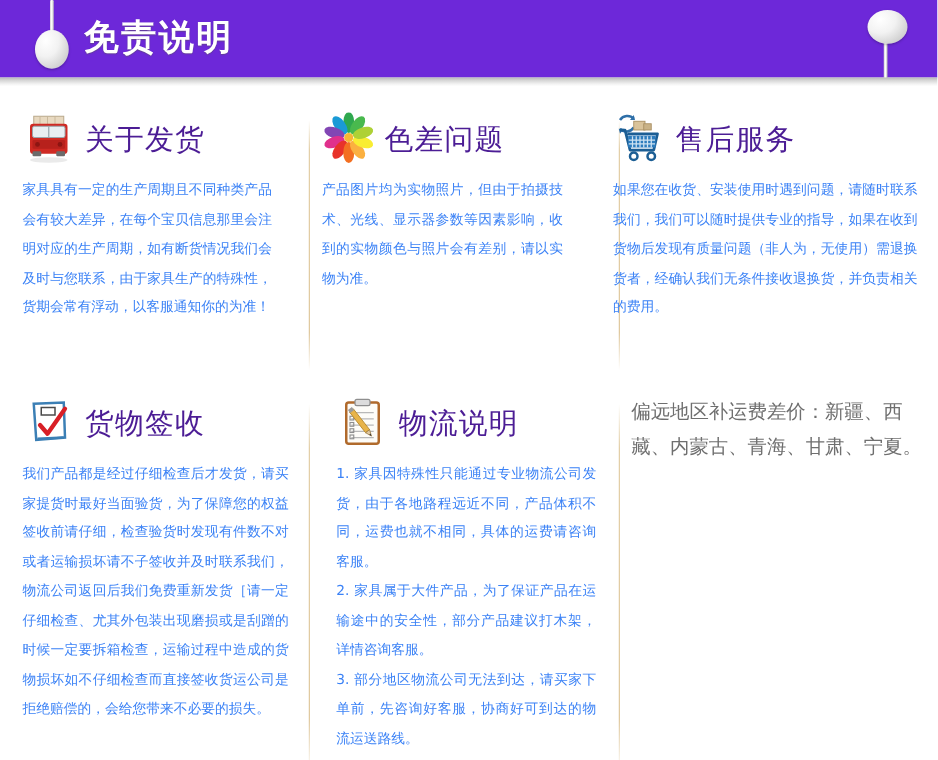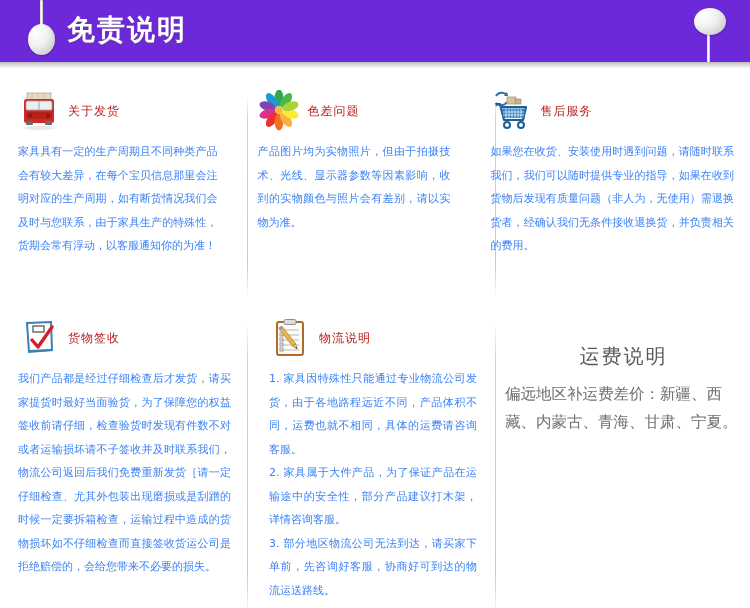--- a/index.html
+++ b/index.html
@@ -119,22 +119,22 @@
     margin-bottom: 6px;
   }
   .card-icon {
     width: 42px;
     height: 42px;
     margin-right: 8px;
     flex: 0 0 42px;
     position: relative;
   }
   .card-title {
-    font-size: 12px;
-    color: #b91c1c;
+    font-size: 23px;
+    color: #4c1d95;
     letter-spacing: 1px;
     white-space: nowrap;
   }
   .card-body {
     font-size: 11px;
     line-height: 23.5px;
     color: #3b82f6;
     text-align: justify;
   }
   .card-body p { margin: 0; }
@@ -329,19 +329,18 @@
           <div class="card-title">物流说明</div>
         </div>
         <div class="card-body">
           <p>1. 家具因特殊性只能通过专业物流公司发货，由于各地路程远近不同，产品体积不同，运费也就不相同，具体的运费请咨询客服。</p>
           <p>2. 家具属于大件产品，为了保证产品在运输途中的安全性，部分产品建议打木架，详情咨询客服。</p>
           <p>3. 部分地区物流公司无法到达，请买家下单前，先咨询好客服，协商好可到达的物流运送路线。</p>
         </div>
       </div>
 
       <div class="col" id="col-freight">
-        <div class="card-title-centered">运费说明</div>
         <div class="freight-text">偏远地区补运费差价：新疆、西藏、内蒙古、青海、甘肃、宁夏。</div>
       </div>
     </div>
 
   </div>
 </div>
 
 </body></html>

